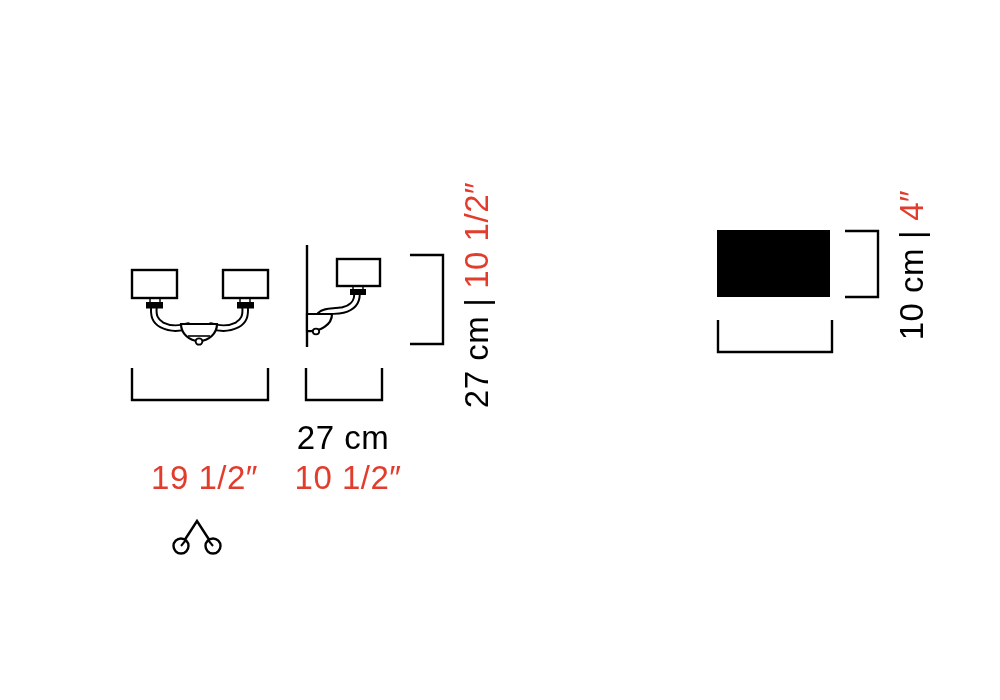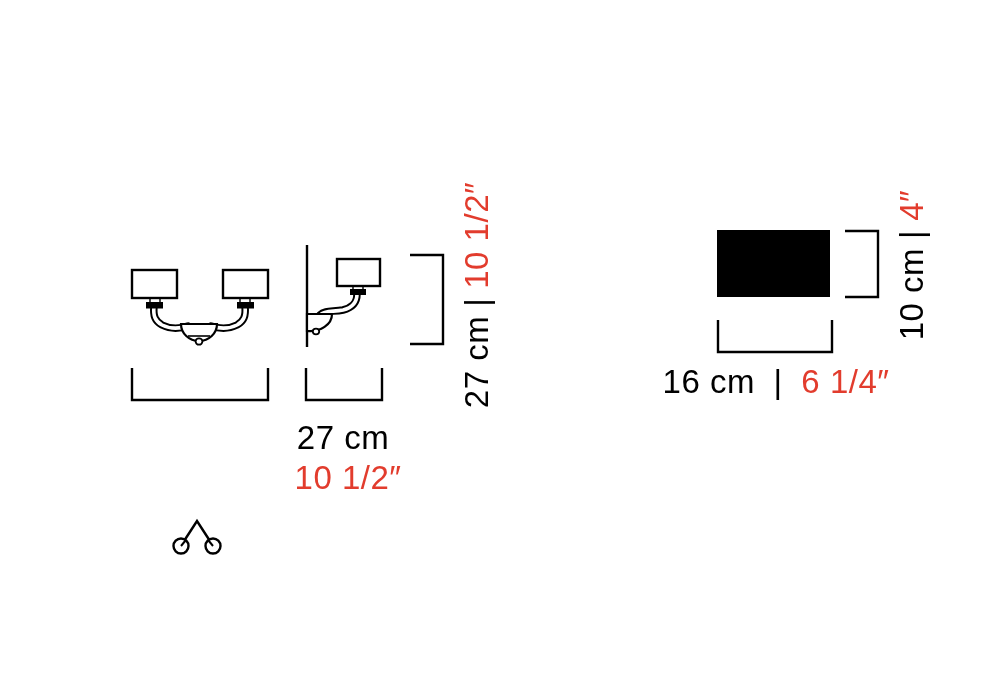--- a/index.html
+++ b/index.html
@@ -103,36 +103,32 @@
     <g stroke="#000000" fill="none" stroke-width="2.4">
       <path d="M185,539.5 L197,521 L209,539.5"></path>
       <circle cx="181" cy="546" r="7.5" fill="#ffffff"></circle>
       <circle cx="213" cy="546" r="7.5" fill="#ffffff"></circle>
       <line x1="181" y1="546" x2="185.5" y2="540.5" stroke-width="2"></line>
       <line x1="213" y1="546" x2="208.5" y2="540.5" stroke-width="2"></line>
     </g>
   </svg>
 
 
+  <div class="dim red" style="left:127px; top:461px; width:155px;">19 1/2″</div>
 
   <div class="dim" style="left:278px; top:421px; width:130px;">27 cm</div>
 
   <div class="dim red" style="left:278px; top:461px; width:140px;">10 1/2″</div>
 
   <div class="dim vert" style="left:356px; top:275px; width:240px; height:40px;">
     <span>27 cm</span>
     <span class="sep">|</span>
     <span class="imperial">10 1/2″</span>
   </div>
 
-  <div class="dim" style="left:661px; top:365px; width:230px;">
-    <span>16 cm</span>
-    <span class="sep">|</span>
-    <span class="imperial">6 1/4″</span>
-  </div>
 
   <div class="dim vert" style="left:826px; top:245px; width:170px; height:40px;">
     <span>10 cm</span>
     <span class="sep">|</span>
     <span class="imperial">4″</span>
   </div>
 
 </div>
 
 </body></html>

